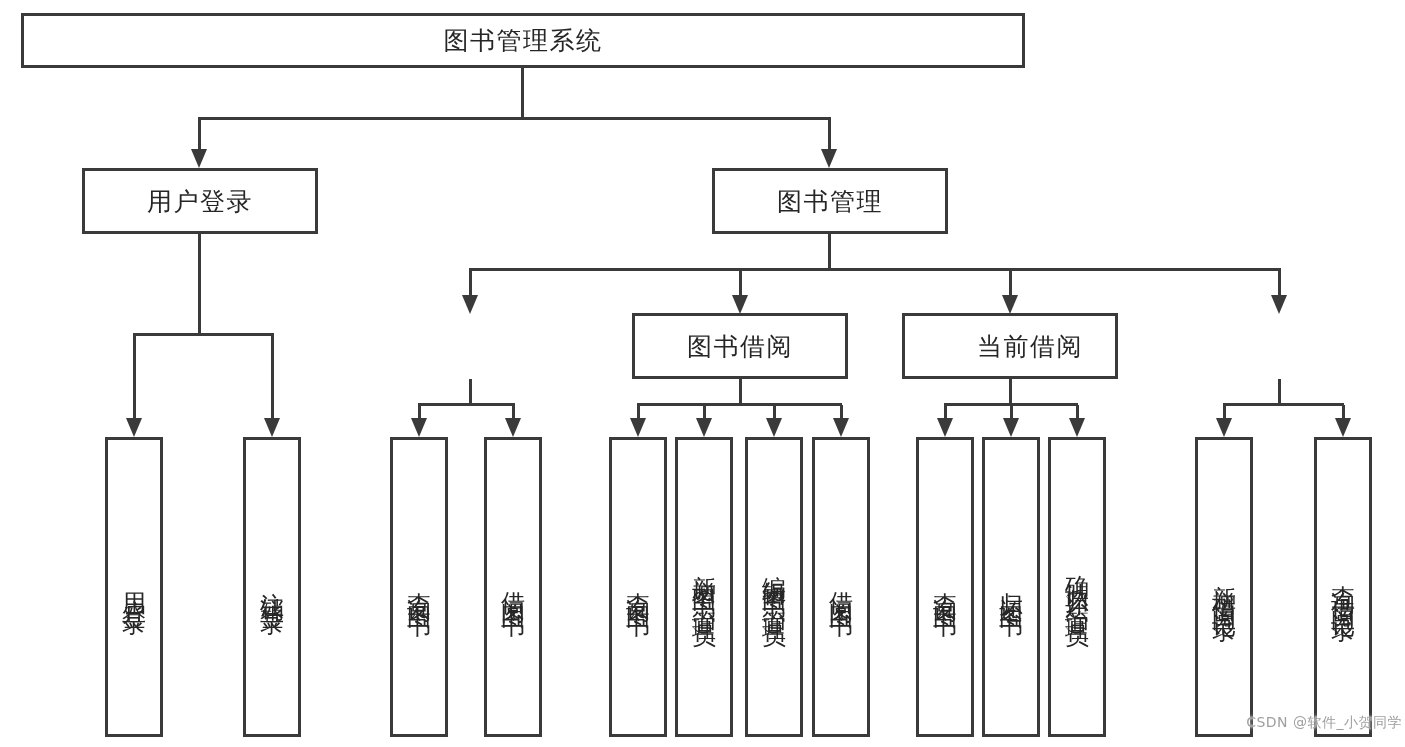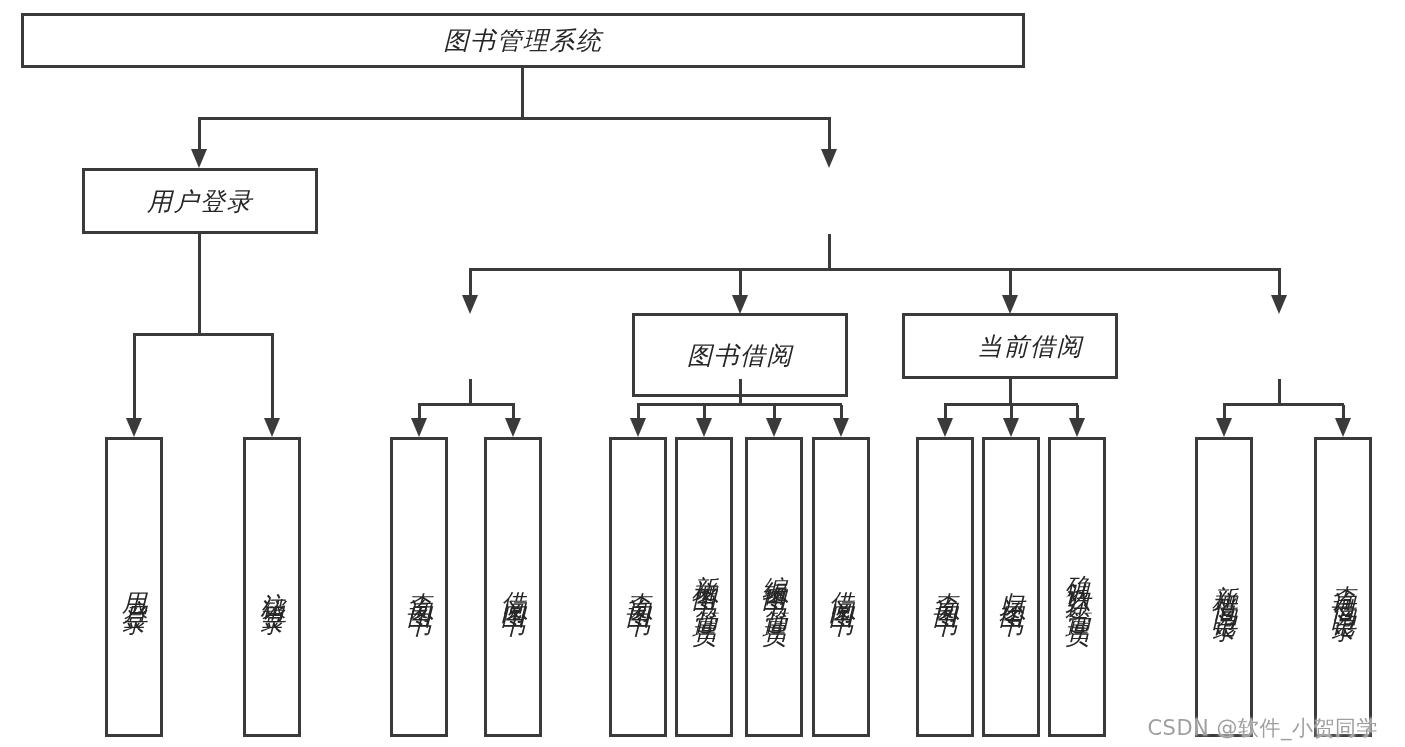--- a/index.html
+++ b/index.html
@@ -19,21 +19,20 @@
     box-sizing: border-box;
     border: 3px solid var(--line, #3a3a3a);
     background: #ffffff;
     display: flex;
     align-items: center;
     justify-content: center;
     color: var(--text, #262626);
     font-size: 25px;
     letter-spacing: 1.5px;
     white-space: nowrap;
-    font-style: italic;
   }
   .vtext {
     writing-mode: vertical-rl;
     text-orientation: mixed;
     font-size: 24px;
     letter-spacing: 7px;
     line-height: 1;
     white-space: normal;
   }
   .vline {
@@ -50,43 +49,46 @@
     position: absolute;
     width: 0;
     height: 0;
     border-left: 8px solid transparent;
     border-right: 8px solid transparent;
     border-top: 19px solid var(--line, #3a3a3a);
   }
   #watermark {
     position: absolute;
     top: 714px;
-    right: 27px;
-    font-size: 21px;
+    right: 3px;
+    font-size: 14px;
     letter-spacing: 0.5px;
     color: var(--watermark, #9f9f9f);
     text-shadow: 0 0 4px #ffffff, 0 0 2px #ffffff;
     z-index: 10;
     white-space: nowrap;
   }
 </style>
 </head>
 <body>
 
 <div id="stage">
 
   <div class="box" style="left:21px; top:13px; width:1004px; height:55px;">
     <span>图书管理系统</span>
   </div>
 
   <div class="box" style="left:82px; top:168px; width:236px; height:66px;">
     <span>用户登录</span>
   </div>
+  <div class="box" style="left:712px; top:168px; width:236px; height:66px;">
+    <span>图书管理</span>
+  </div>
 
-  <div class="box" style="left:632px; top:313px; width:216px; height:84px;">
+  <div class="box" style="left:632px; top:313px; width:216px; height:66px;">
     <span>图书借阅</span>
   </div>
   <div class="box" style="left:902px; top:313px; width:216px; height:66px;padding-left:40px;">
     <span>当前借阅</span>
   </div>
 
   <div class="box vtext" style="left:105px; top:437px; width:58px; height:300px;">
     <span>用户登录</span>
   </div>
   <div class="box vtext" style="left:243px; top:437px; width:58px; height:300px;">

